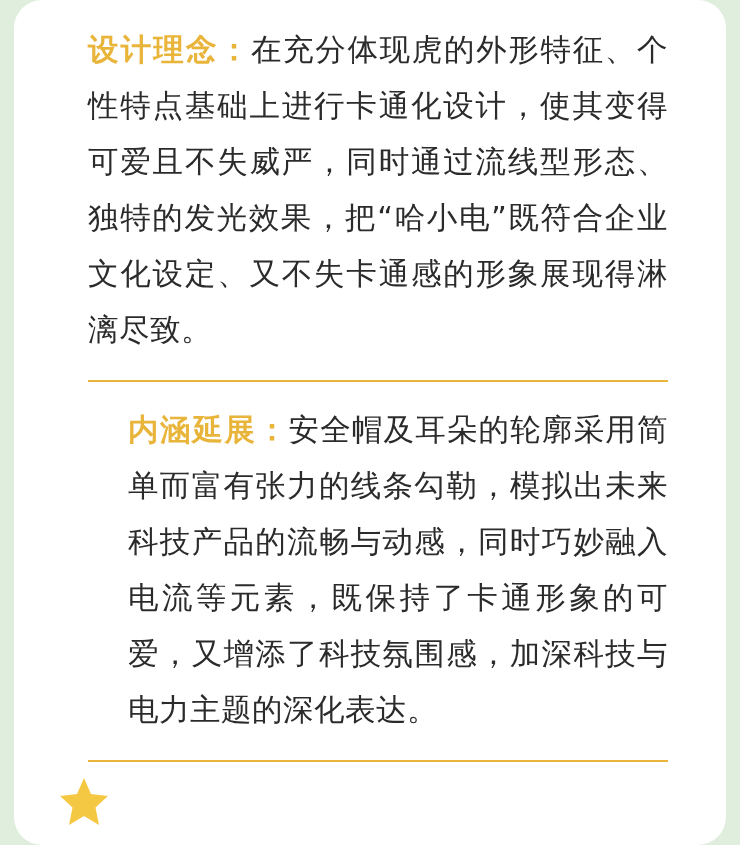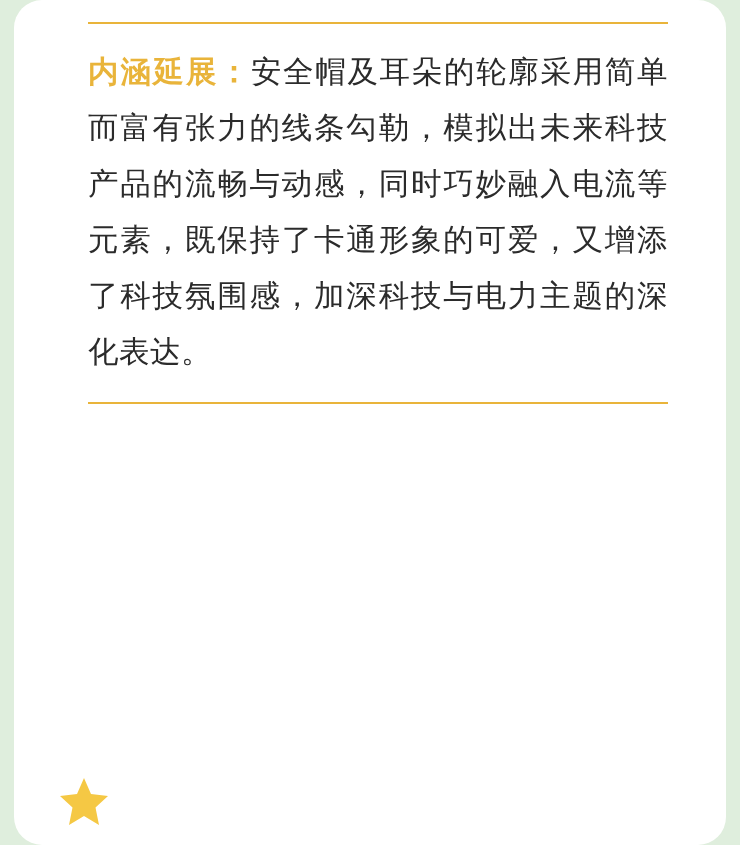--- a/index.html
+++ b/index.html
@@ -71,20 +71,21 @@
     margin: 22px 0 18px 0;
     width: 100%;
   }
 
   .divider.thin {
     border-top-width: 2px;
   }
 
   .section-2 {
     padding-top: 2px;
+    margin-left: 40px;
   }
 
   .star-wrap {
     position: absolute;
     left: 44px;
     bottom: 18px;
     width: 52px;
     height: 52px;
   }
 
@@ -98,20 +99,23 @@
     height: 60px;
   }
 </style>
 </head>
 <body>
 
 <div class="card">
 
   <div class="content">
 
+    <div class="section section-1">
+      <p class="para"><span class="lead">设计理念</span><span class="lead-colon">：</span><span>在充分体现虎的外形特征、个性特点基础上进行卡通化设计，使其变得可爱且不失威严，同时通过流线型形态、独特的发光效果，把“哈小电”既符合企业文化设定、又不失卡通感的形象展现得淋漓尽致。</span></p>
+    </div>
 
     <div class="divider"></div>
 
     <div class="section section-2">
       <p class="para"><span class="lead">内涵延展</span><span class="lead-colon">：</span><span>安全帽及耳朵的轮廓采用简单而富有张力的线条勾勒，模拟出未来科技产品的流畅与动感，同时巧妙融入电流等元素，既保持了卡通形象的可爱，又增添了科技氛围感，加深科技与电力主题的深化表达。</span></p>
     </div>
 
     <div class="divider thin"></div>
 
     <div class="spacer-bottom"></div>

